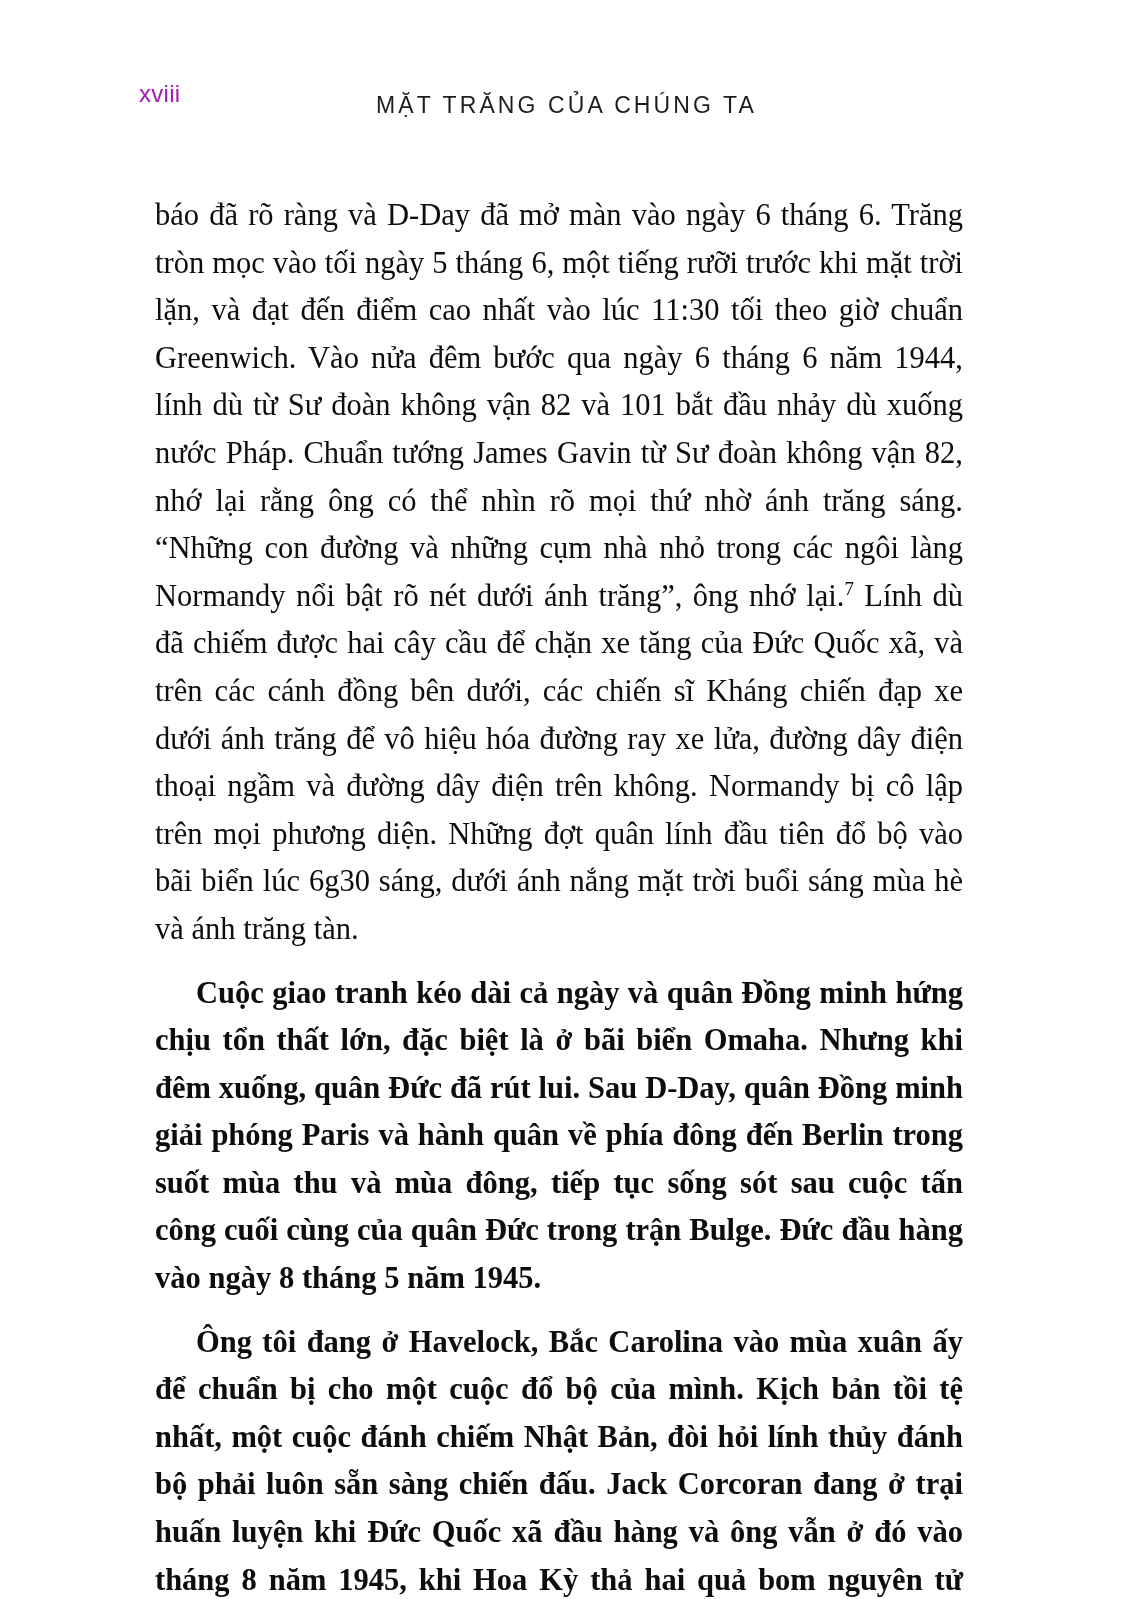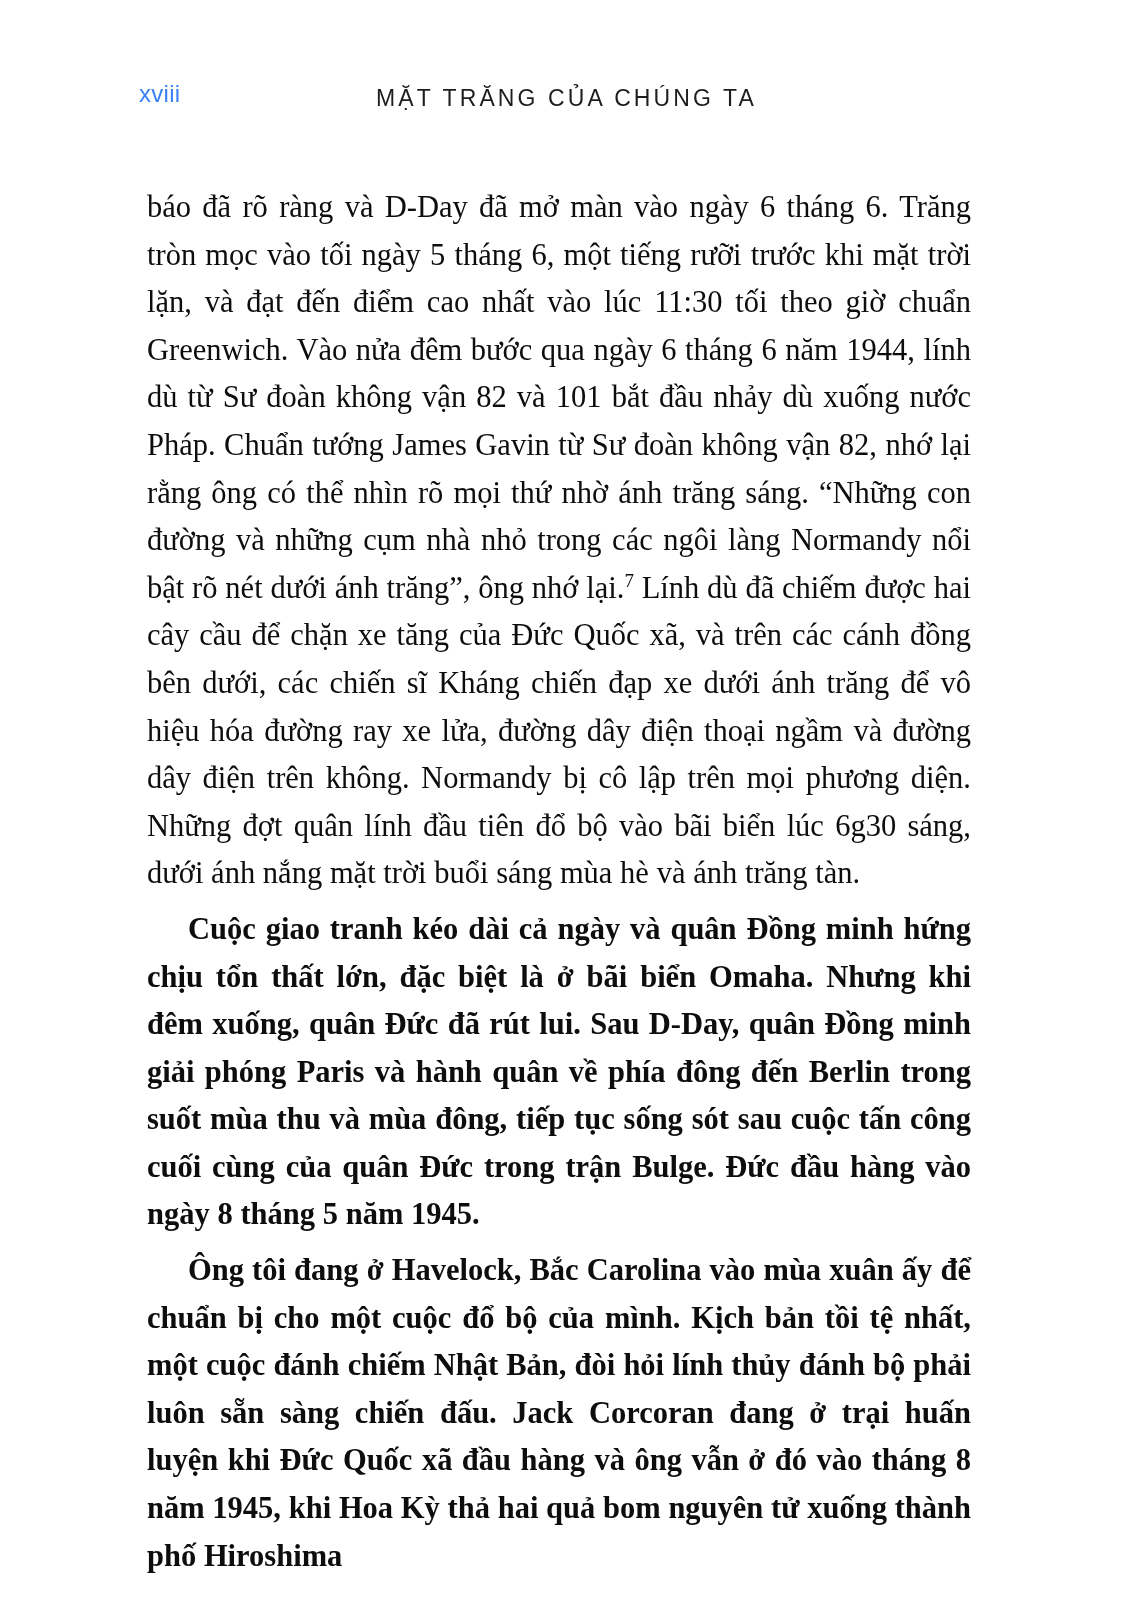--- a/index.html
+++ b/index.html
@@ -24,50 +24,50 @@
     top: 78px;
     height: 36px;
   }
   .folio {
     position: absolute;
     left: 0;
     top: 0;
     font-family: "Liberation Sans", sans-serif;
     font-size: 24px;
     font-weight: 400;
-    color: #3b82f6;
+    color: #a21caf;
     letter-spacing: 0.3px;
     line-height: 32px;
     white-space: nowrap;
   }
   .head-title {
     position: absolute;
     left: 0;
     right: 0;
-    top: 4px;
+    top: 11px;
     text-align: center;
     font-family: "Liberation Sans", sans-serif;
     font-size: 23px;
     font-weight: 400;
     color: #1d1d1d;
     letter-spacing: 3.1px;
     line-height: 32px;
     white-space: nowrap;
     transform: translateX(8px);
   }
 
   
   .textblock {
     position: absolute;
     left: 139px;
     top: 176px;
     width: 840px;
   }
   .para {
-    margin: 8px;
+    margin: 16px;
     font-family: "Liberation Serif", "DejaVu Serif", serif;
     font-size: 30.5px;
     line-height: 47.6px;
     color: #0d0d0d;
     text-align: justify;
     text-justify: inter-word;
     hyphens: none;
     -webkit-hyphens: none;
     word-spacing: 0.1px;
   }

